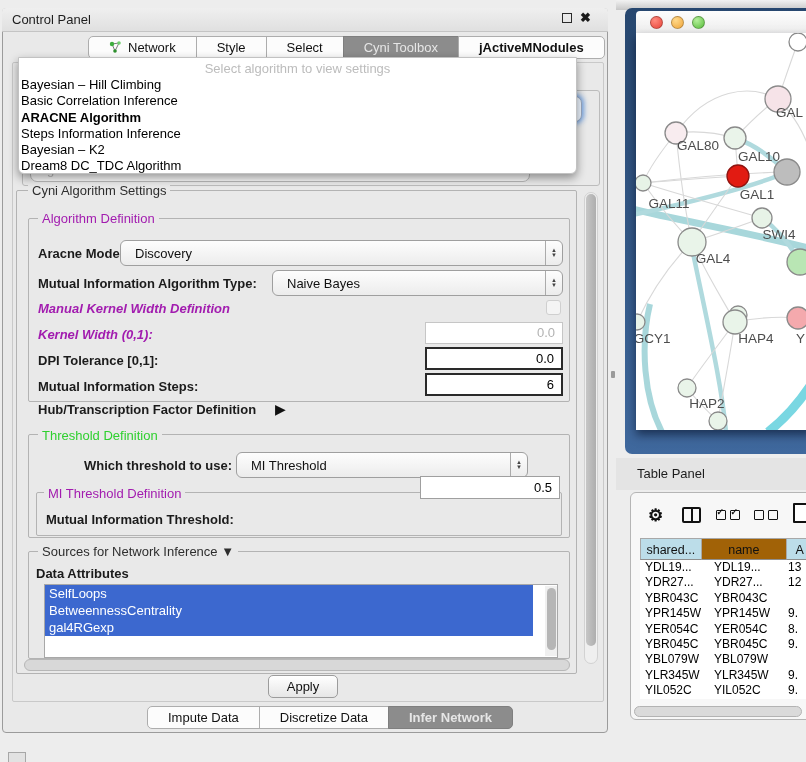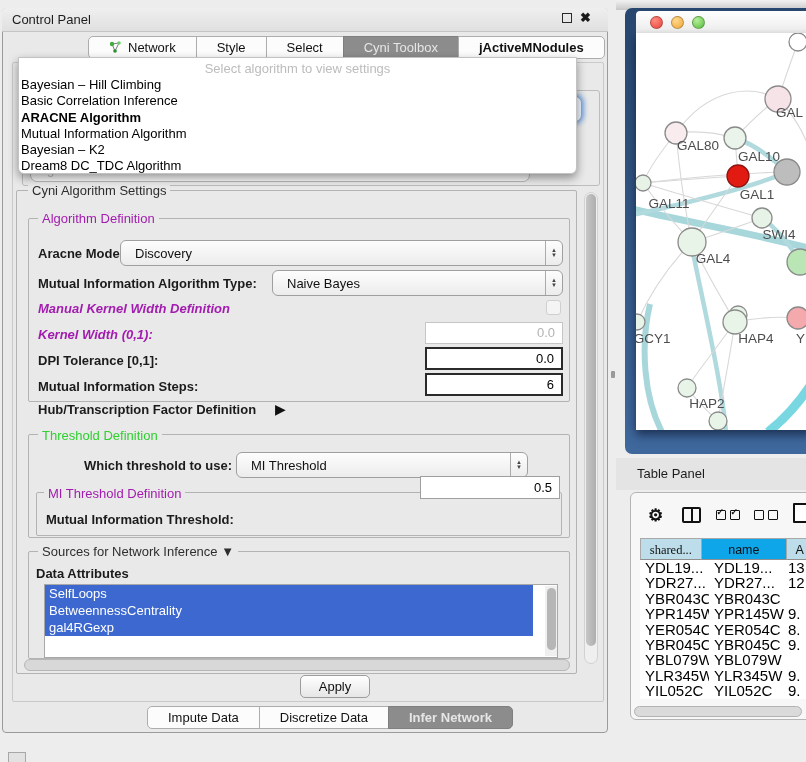--- a/index.html
+++ b/index.html
@@ -89,21 +89,21 @@
   
   #v-sb    { left:584px; top:192px; width:14px; height:472px; background:#efefef;
              border:1px solid #d2d2d2; border-radius:7px; }
   #v-thumb { left:586px; top:194px; width:10px; height:452px;
              background:linear-gradient(90deg,#c6c6c6,#aeaeae); border-radius:5px; }
   #h-sb    { left:24px; top:659px; width:546px; height:12px;
              background:#d8d8d8; border:1px solid #b7b7b7; border-radius:6px; }
 
   #apply-btn { left:268px; top:675px; width:70px; height:23px; background:linear-gradient(#ffffff,#e6e6e6);
                border:1px solid #9c9c9c; border-radius:5px; font-size:13px; color:#111;
-               text-align:center; line-height:21px;margin-left:32px; }
+               text-align:center; line-height:21px; }
 
   #bottom-tabs { left:147px; top:706px; height:23px; display:flex; }
 
   
   #divider-dot { left:611px; top:371px; width:4px; height:7px; background:#9a9a9a; border-radius:1px; }
 
   
   #net-strip { left:616px; top:0; width:190px; height:10px; background:linear-gradient(#f2f2f2,#c7c7c7); }
   #net-frame { left:625px; top:8px; width:190px; height:446px;
                background:linear-gradient(#27476f,#3f689d); border-radius:7px 0 0 7px; }
@@ -137,24 +137,24 @@
   #ic-checked { left:716px; top:510px; }
   #ic-unchecked { left:754px; top:510px; }
   .cbx { width:10px; height:10px; border:1.6px solid #111; border-radius:1px; position:relative; }
   .cbx.on::after { content:"✓"; position:absolute; left:-0.5px; top:-4px; font-size:9px; font-weight:bold; }
   #ic-doc { left:793px; top:503px; width:16px; height:20px; border:2px solid #111; border-radius:1px; background:#fff; }
 
   #node-table { left:640px; top:538px; width:172px; }
   .th-row, .t-row { display:flex; }
   .th { height:22px; font-size:12.5px; color:#111; text-align:center; line-height:22px;
         border-right:1px solid #a8a8a8; border-top:1px solid #a8a8a8; border-bottom:1px solid #8f8f8f; overflow:hidden; }
-  .th.c1 { width:69px; background:#bcdde9; border-left:1px solid #a8a8a8;font-family:Liberation Serif, serif; }
-  .th.c2 { width:96px; background:#0ea5e9; }
+  .th.c1 { width:69px; background:#bcdde9; border-left:1px solid #a8a8a8; }
+  .th.c2 { width:96px; background:#a16207; }
   .th.c3 { width:28px; background:#bcdde9; border-right:none; }
-  .td { height:15.4px; font-size:15px; color:#000; line-height:15.4px; white-space:nowrap; overflow:hidden; background:#fff; }
+  .td { height:15.4px; font-size:12px; color:#000; line-height:15.4px; white-space:nowrap; overflow:hidden; background:#fff; }
   .td.c1 { width:69px; padding-left:5px; }
   .td.c2 { width:75px; padding-left:5px; }
   .td.c3 { width:28px; padding-left:4px; }
   #tp-hsb { left:634px; top:706px; width:168px; height:11px; background:#dadada;
             border:1px solid #b3b3b3; border-radius:6px; }
   #corner-sq { left:8px; top:752px; width:18px; height:14px; border:1.5px solid #a7a7a7; background:#e2e2e2; }
 </style>
 </head>
 <body>
 
@@ -187,21 +187,21 @@
 <div class="abs" id="ghost-group"></div>
 <div class="abs" id="ghost-focus"></div>
 <div class="abs" id="ghost-combo">gal-filtered sif default node</div>
 
 <div class="abs" id="algo-popup">
   <div id="algo-prompt">Select algorithm to view settings</div>
   <div id="algo-items">
       <div class="algo-item">Bayesian – Hill Climbing</div>
       <div class="algo-item">Basic Correlation Inference</div>
       <div class="algo-item hl">ARACNE Algorithm</div>
-      <div class="algo-item">Mutual Information Algorithm</div>
+      <div class="algo-item">Steps Information Inference</div>
       <div class="algo-item">Bayesian – K2</div>
       <div class="algo-item">Dream8 DC_TDC Algorithm</div>
     </div>
 </div>
 
 <div class="abs fs" id="fs-settings"></div>
 <span class="legend" style="left:28px; top:183px;">Cyni Algorithm Settings</span>
 
 <div class="abs fs" id="fs-algodef"></div>
 <span class="legend blue" style="left:38px; top:211px;">Algorithm Definition</span>

